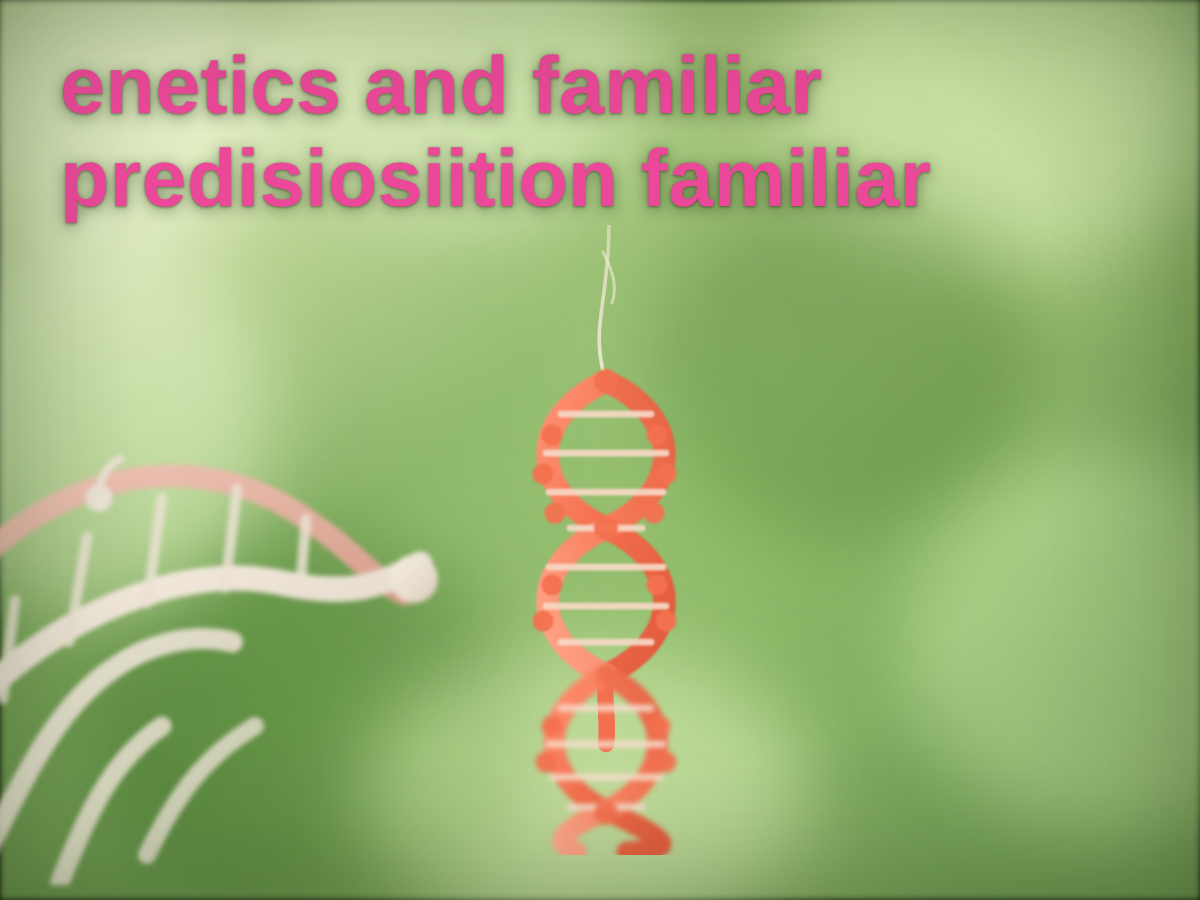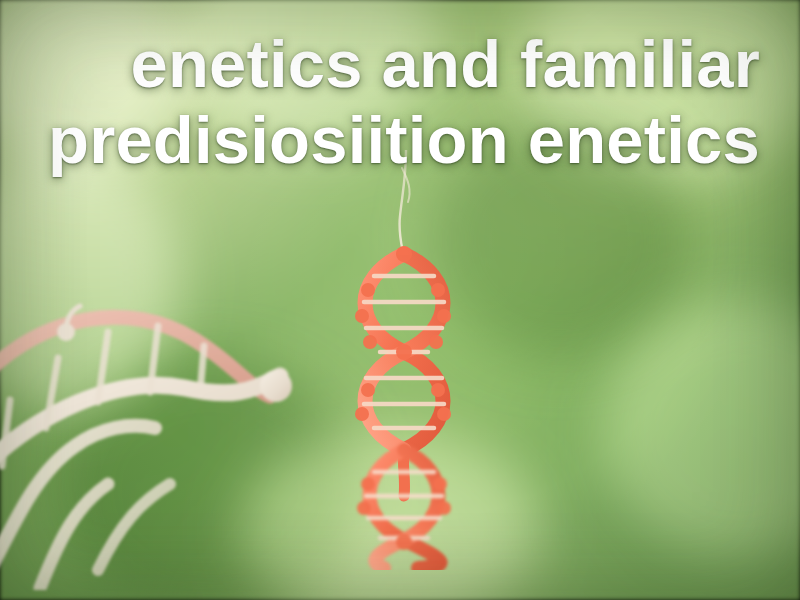--- a/index.html
+++ b/index.html
@@ -44,26 +44,26 @@
     position: absolute;
     inset: 0;
     background: radial-gradient(ellipse at 50% 40%, rgba(255,255,255,0.10) 0%, rgba(0,0,0,0.0) 55%, rgba(20,40,10,0.22) 100%);
   }
 
   
   .title-block {
     position: absolute;
     left: 0; right: 0;
     top: 28px;
-    text-align: right;
+    text-align: left;
     padding: 0 40px;
     line-height: 1.08;
-    color: #ffffff;
+    color: #ec4899;
     font-weight: bold;
-    font-size: 67px;
+    font-size: 54px;
     letter-spacing: 0.2px;
     text-shadow:
       0 2px 10px rgba(40,60,25,0.55),
       0 1px 2px rgba(30,50,20,0.55);
   }
   .title-line { display: block; white-space: nowrap; }
   .title-line.l2 { margin-top: 4px; }
 
   
   .helix { position: absolute; }
@@ -207,17 +207,17 @@
           <circle cx="118" cy="334" r="7"></circle>
             <circle cx="122" cy="358" r="7"></circle>
           <circle cx="82" cy="392" r="8"></circle>
         </g>
       </g>
     </svg>
   </div>
 
   <div class="title-block">
     <span class="title-line l1">enetics and familiar</span>
-    <span class="title-line l2">predisiosiition enetics</span>
+    <span class="title-line l2">predisiosiition familiar</span>
   </div>
 
   <div class="vignette"></div>
 </div>
 
 </body></html>

